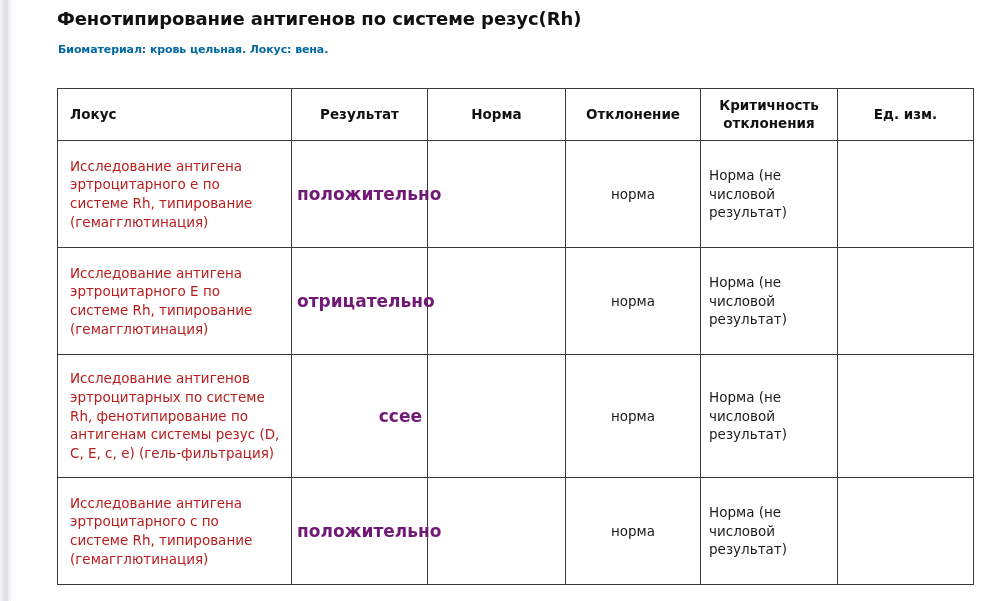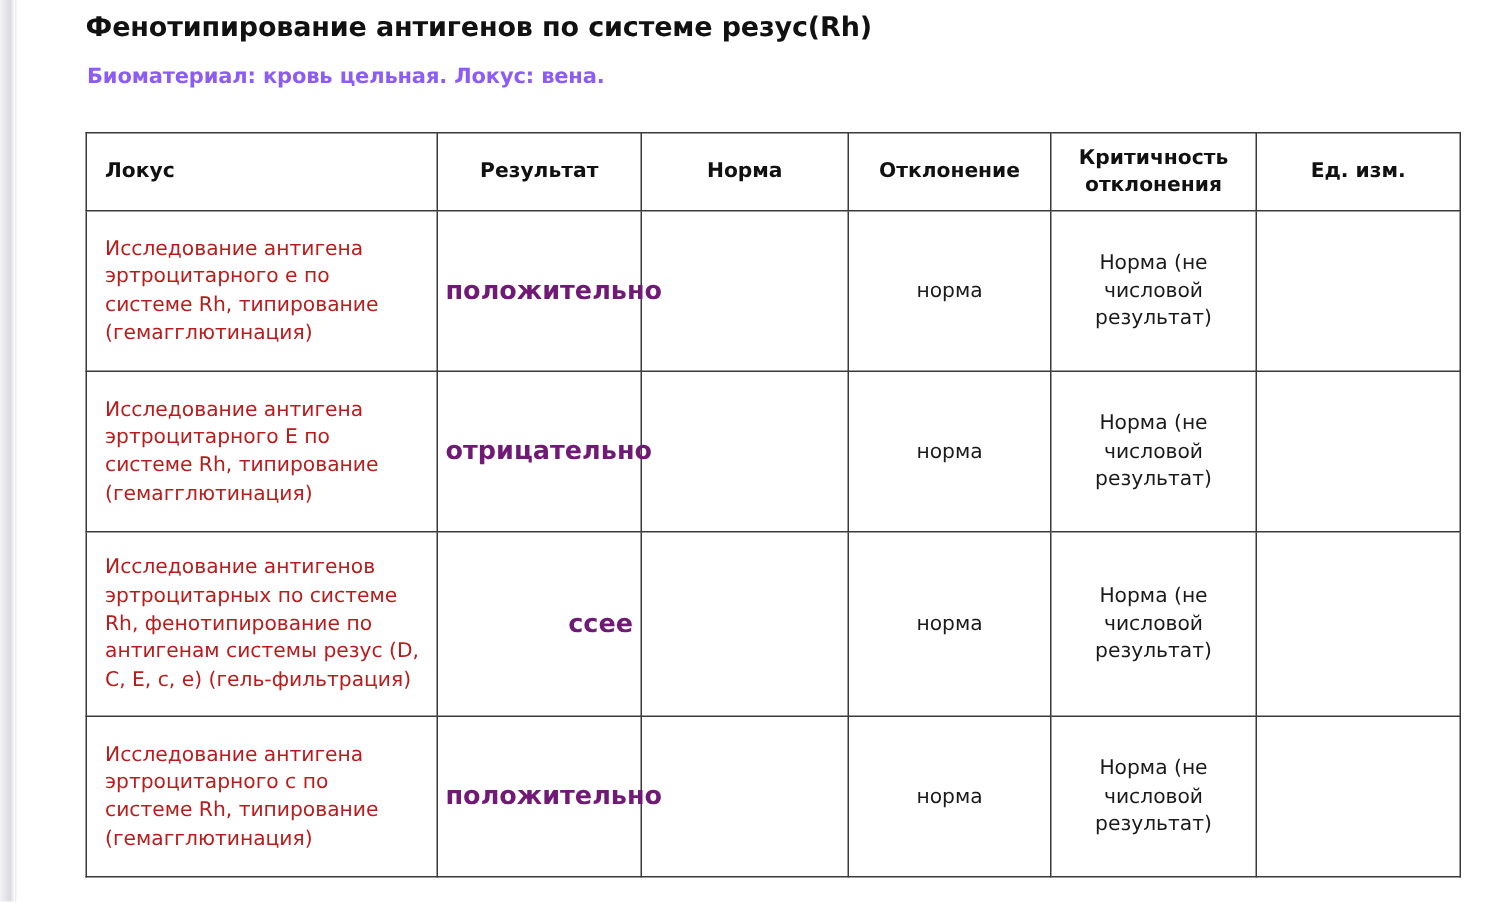--- a/index.html
+++ b/index.html
@@ -46,24 +46,24 @@
     font-weight: bold;
     letter-spacing: -0.1px;
     color: #111111;
     white-space: nowrap;
   }
 
   .doc-subtitle {
     position: absolute;
     left: 58px;
     top: 43px;
-    font-size: 14px;
+    font-size: 11px;
     font-weight: bold;
     letter-spacing: -0.1px;
-    color: #8b5cf6;
+    color: #0369a1;
     white-space: nowrap;
   }
 
   .results-table {
     position: absolute;
     left: 57px;
     top: 88px;
     width: 916px;
     border-collapse: collapse;
     table-layout: fixed;
@@ -126,21 +126,20 @@
 
   td.cell-dev {
     text-align: center;
     font-size: 13.5px;
     font-weight: normal;
     color: #1a1a1a;
     padding: 4px 5px;
   }
 
   td.cell-crit {
-    text-align: center;
     font-size: 13.5px;
     font-weight: normal;
     line-height: 1.4;
     color: #1a1a1a;
     padding: 8px 8px;
   }
 
   tbody tr.row-std  td { height: 88px; }
   tbody tr.row-tall td { height: 104px; }
 </style>

